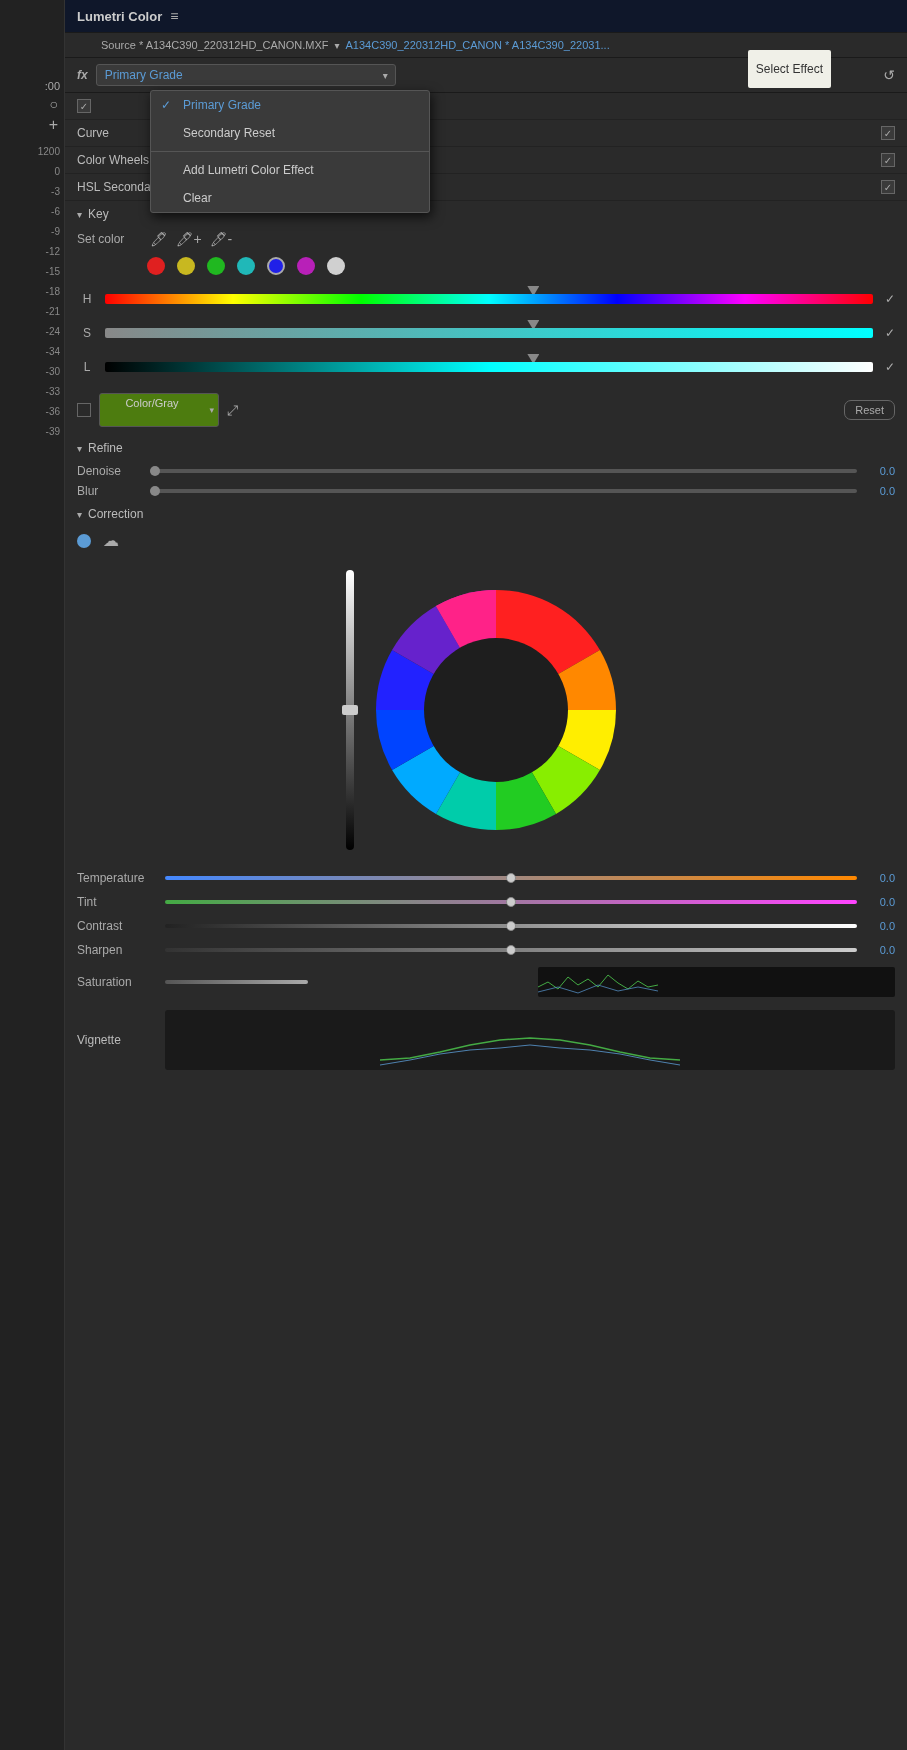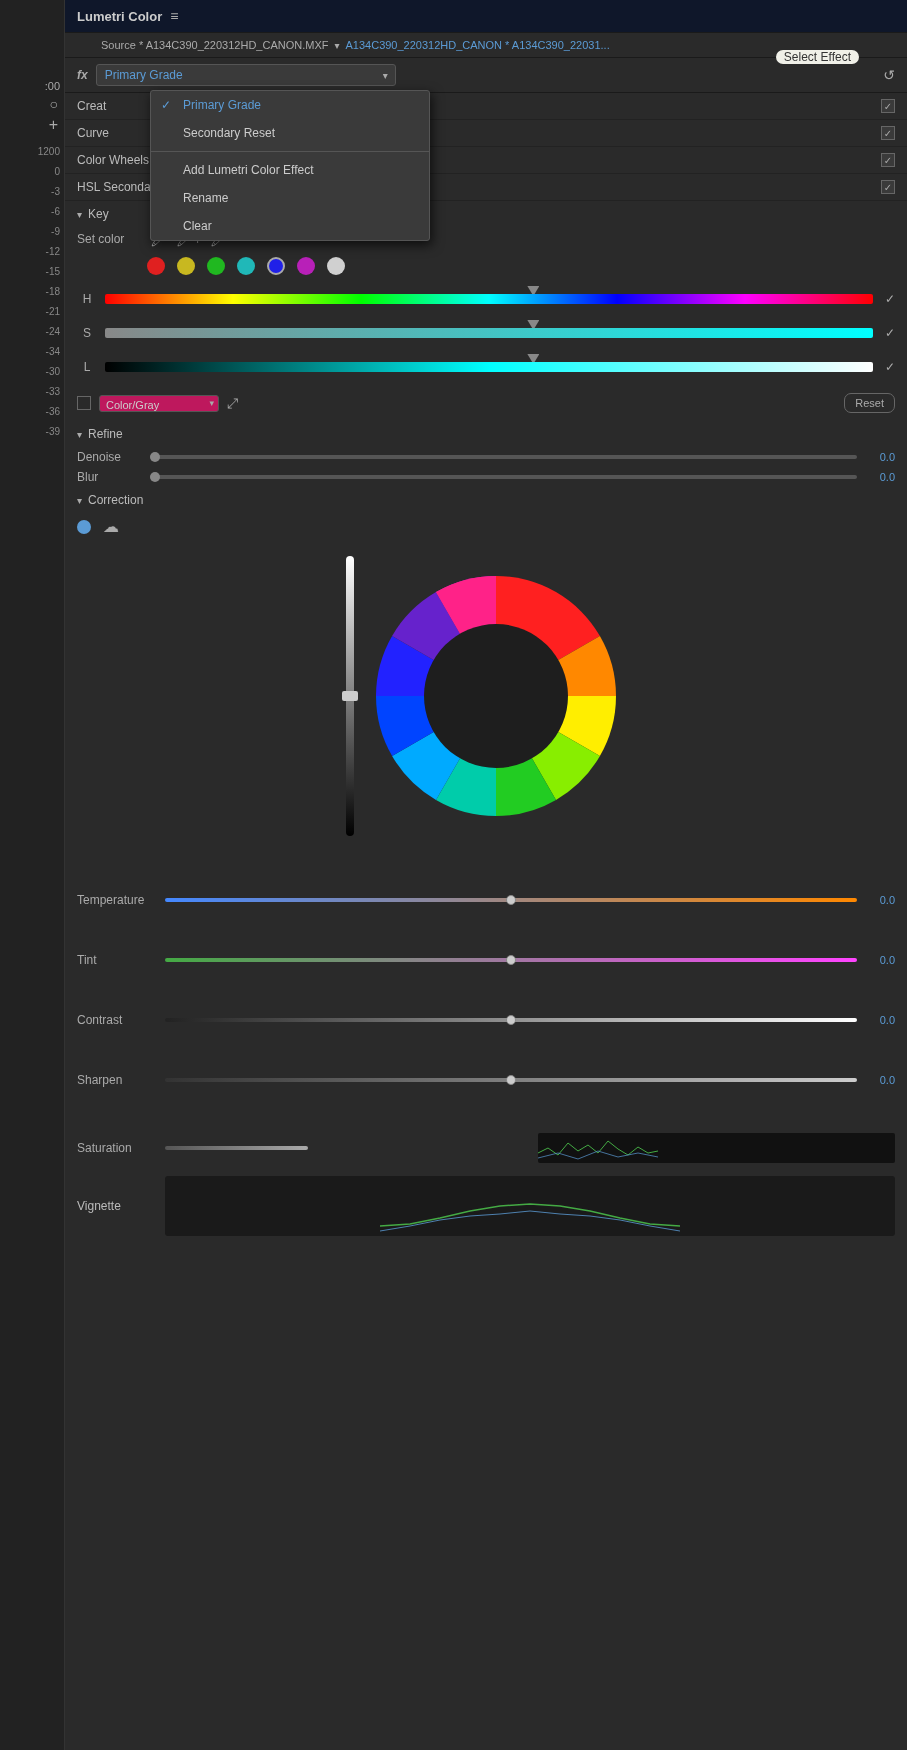--- a/index.html
+++ b/index.html
@@ -167,27 +167,27 @@
     }
     .dropdown-divider {
       height: 1px;
       background: #555;
       margin: 4px 0;
     }
 
     
     .select-effect-tooltip {
       position: absolute;
-      right: 48px;
+      right: 76px;
       top: -8px;
       background: #f0f0e8;
       color: #333;
       font-size: 12px;
-      padding: 0 8px;
-      border-radius: 7px;
+      padding: 12px 8px;
+      border-radius: 2px;
       white-space: nowrap;
       z-index: 200;
       pointer-events: none;
     }
 
     
     .section-row {
       display: flex;
       align-items: center;
       padding: 6px 12px;
@@ -342,29 +342,30 @@
     .color-mode-checkbox {
       width: 14px;
       height: 14px;
       border: 1px solid #666;
       background: #2a2a2a;
     }
     .color-mode-select-wrapper {
       position: relative;
     }
     .color-mode-select {
-      background: #be185d;
+      background: #4d7c0f;
       border: 1px solid #555;
       border-radius: 3px;
       color: #ccc;
       font-size: 11px;
-      padding: 3px 20px 0 6px;
+      padding: 3px 20px 17px 6px;
       appearance: none;
       cursor: pointer;
       width: 120px;
+      text-align: center;
     }
     .color-mode-select-arrow {
       position: absolute;
       right: 5px;
       top: 50%;
       transform: translateY(-50%);
       color: #aaa;
       pointer-events: none;
       font-size: 9px;
     }
@@ -490,21 +491,20 @@
 
     
     .correction-sliders {
       padding: 0 12px;
     }
     .corr-slider-row {
       display: flex;
       align-items: center;
       padding: 5px 0;
       gap: 8px;
-      margin-top: 36px;
     }
     .corr-label {
       color: #aaa;
       font-size: 12px;
       width: 80px;
     }
     .corr-track-wrapper {
       flex: 1;
       position: relative;
       height: 8px;
@@ -627,30 +627,28 @@
       <div class="fx-dropdown" style="display:flex;align-items:center;color:#5b9bd5;background:#3a3a3a;border:1px solid #555;border-radius:3px;padding:3px 24px 3px 8px;font-size:12px;cursor:pointer;">Primary Grade</div>
       <span class="fx-dropdown-arrow">▾</span>
     </div>
     <span class="fx-reset-icon">↺</span>
 
     <div class="dropdown-menu">
       <div class="dropdown-item checked">Primary Grade</div>
       <div class="dropdown-item">Secondary Reset</div>
       <div class="dropdown-divider"></div>
       <div class="dropdown-item">Add Lumetri Color Effect</div>
-      <div class="dropdown-item">Rename</div>
       <div class="dropdown-item">Clear</div>
     </div>
 
     <div class="select-effect-tooltip">Select Effect</div>
   </div>
 
 
   <div class="section-row">
-    <span class="section-label">Creat</span>
     <div class="section-checkbox checked"></div>
   </div>
 
   <div class="section-row">
     <span class="section-label">Curve</span>
     <div class="section-checkbox checked"></div>
   </div>
 
   <div class="section-row">
     <span class="section-label">Color Wheels &amp; Match</span>

